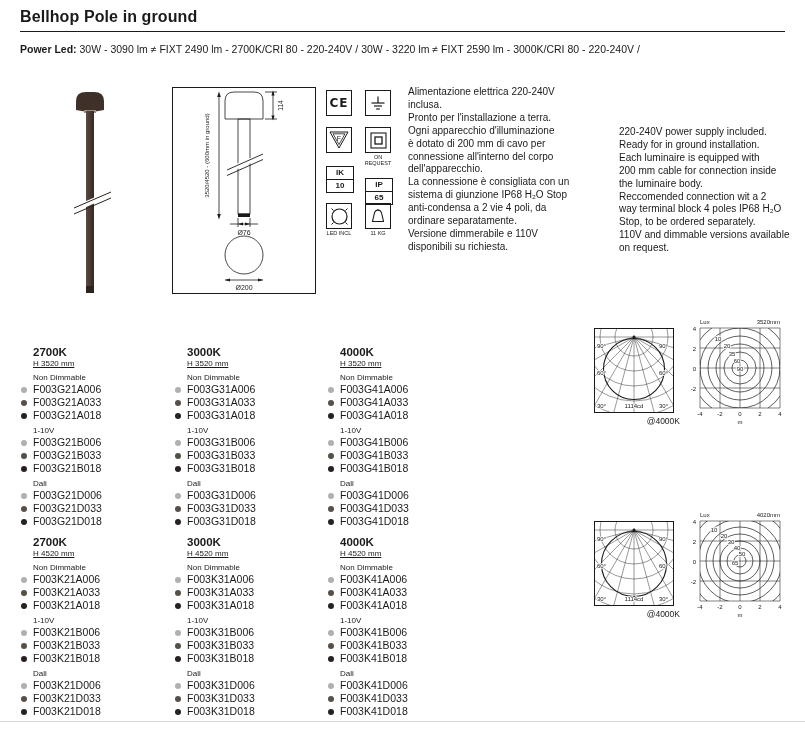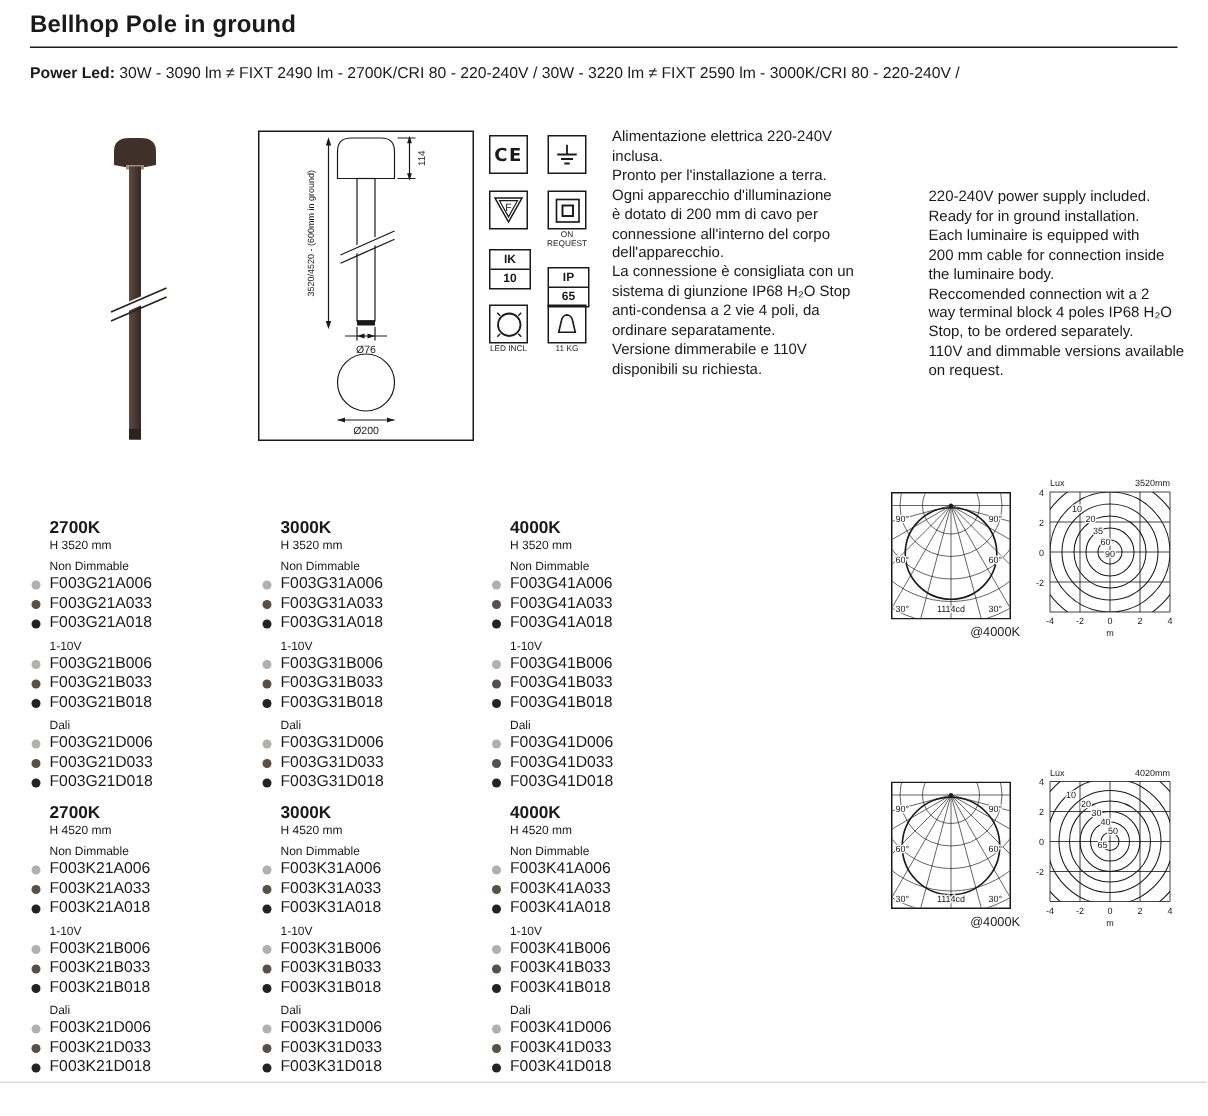--- a/index.html
+++ b/index.html
@@ -23,21 +23,21 @@
   .itab div{font-size:8px;font-weight:bold;line-height:12px;height:12px;}
   .itab div + div{border-top:1.2px solid #1a1a1a;}
 
   .desc{position:absolute;top:86px;font-size:10px;line-height:12.9px;white-space:pre-line;}
   .desc.it{left:408px;width:178px;}
   .desc.en{left:619px;width:206px;margin-top:40px;}
 
   .block{position:absolute;left:0;width:580px;}
   .ccol{position:absolute;top:0;width:148px;margin-top:12px;}
   .temp{font-size:11.5px;font-weight:bold;line-height:14px;}
-  .chh{font-size:8px;line-height:10px;margin-bottom:1px;}
+  .chh{font-size:8px;line-height:10px;margin-bottom:1px;text-decoration:underline;}
   .glabel{font-size:8px;line-height:9px;margin:3.5px 0 1.5px;}
   .crow{position:relative;font-size:10.5px;line-height:13px;}
   .dot{position:absolute;left:-12px;top:4px;width:6px;height:6px;border-radius:50%;}
 
   .polar{position:absolute;left:594px;}
   .attemp{position:absolute;left:594px;width:86px;text-align:right;font-size:8.5px;}
   .lux{position:absolute;left:680px;}
   .bottomline{position:absolute;left:0;top:721px;width:805px;border-top:1px solid #d8d8d8;}
 </style>
 </head>

